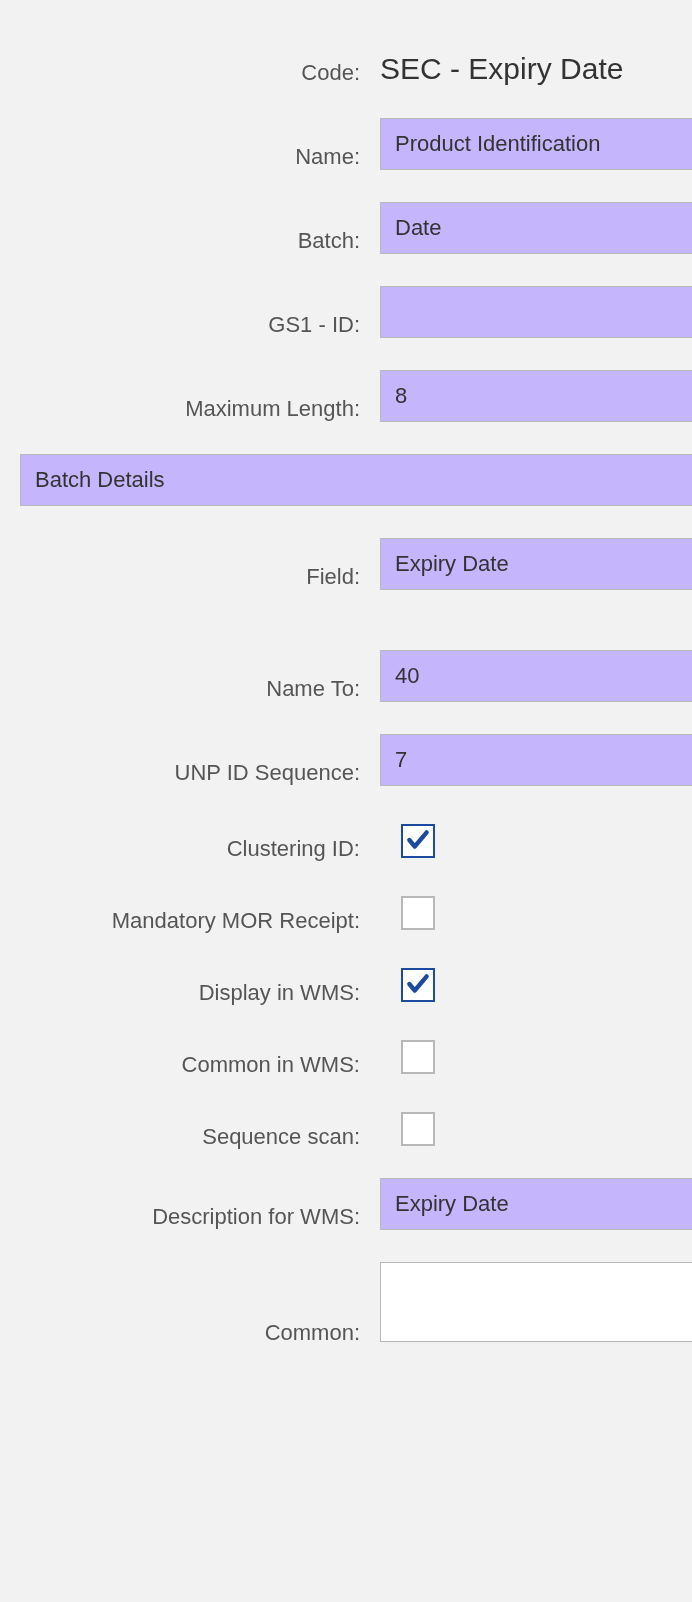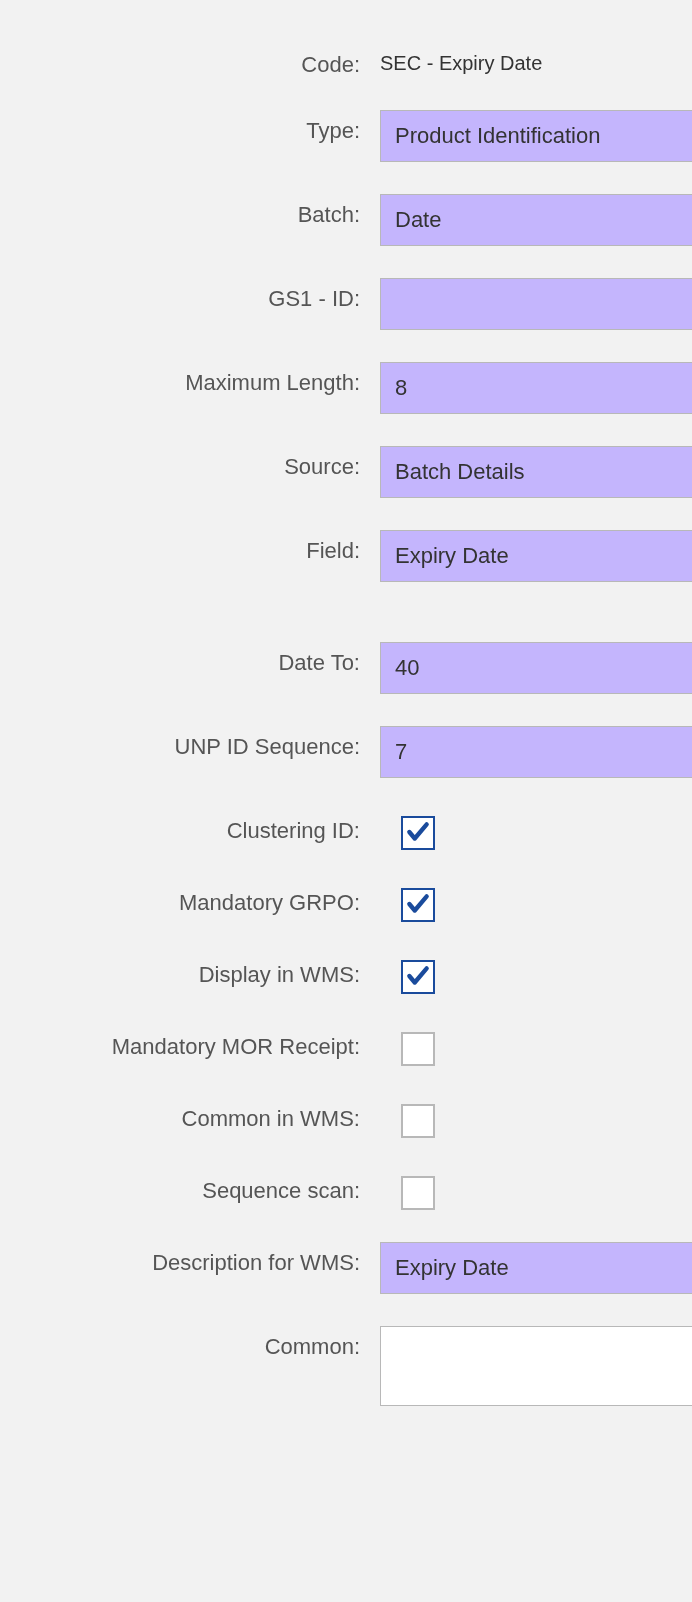--- a/index.html
+++ b/index.html
@@ -11,40 +11,40 @@
     background: #f2f2f2;
     font-family: Arial, Helvetica, sans-serif;
     overflow: hidden;
   }
   .form {
     padding-top: 40px;
     padding-left: 20px;
   }
   .row {
     display: flex;
-    align-items: flex-start;
+    align-items: flex-end;
     margin-bottom: 28px;
   }
   .label-col {
     width: 360px;
     flex: 0 0 360px;
     text-align: right;
     padding-right: 20px;
     padding-top: 12px;
     color: #555;
     font-size: 22px;
     line-height: 1.2;
   }
   .value-col {
     flex: 1;
     padding-top: 4px;
   }
   .static-text {
     color: #333;
-    font-size: 20px;
+    font-size: 30px;
     padding-top: 8px;
   }
   .input {
     width: 100%;
     height: 52px;
     border: 1px solid #b8b8b8;
     background: #c4b5fd;
     padding: 0 14px;
     font-size: 22px;
     color: #333;
@@ -88,86 +88,79 @@
 <div class="form">
 
   <div class="row">
     <div class="label-col">Code:</div>
     <div class="value-col">
         <div class="static-text">SEC - Expiry Date</div>
       </div>
   </div>
 
   <div class="row">
-    <div class="label-col">Type:</div>
+    <div class="label-col">Name:</div>
     <div class="value-col"><input class="input" value="Product Identification" style=""></div>
   </div>
 
   <div class="row">
     <div class="label-col">Batch:</div>
     <div class="value-col"><input class="input" value="Date" style=""></div>
   </div>
 
   <div class="row">
     <div class="label-col">GS1 - ID:</div>
     <div class="value-col"><input class="input" value="" style=""></div>
   </div>
 
   <div class="row">
     <div class="label-col">Maximum Length:</div>
     <div class="value-col"><input class="input" value="8" style=""></div>
   </div>
 
   <div class="row">
-    <div class="label-col">Source:</div>
     <div class="value-col"><input class="input" value="Batch Details" style=""></div>
   </div>
 
   <div class="row">
     <div class="label-col">Field:</div>
     <div class="value-col"><input class="input" value="Expiry Date" style=""></div>
   </div>
 
   <div class="row">
   </div>
 
   <div class="row">
-    <div class="label-col">Date To:</div>
+    <div class="label-col">Name To:</div>
     <div class="value-col"><input class="input" value="40" style=""></div>
   </div>
 
   <div class="row">
     <div class="label-col">UNP ID Sequence:</div>
     <div class="value-col"><input class="input" value="7" style=""></div>
   </div>
 
   <div class="row tight">
     <div class="label-col">Clustering ID:</div>
     <div class="value-col"><span class="checkbox"><svg viewBox="0 0 24 24">
             <polyline points="4,12 9,18 20,5" fill="none" stroke="#1a4b9c" stroke-width="4" stroke-linecap="round" stroke-linejoin="round"></polyline>
           </svg></span></div>
   </div>
 
+
   <div class="row tight">
-    <div class="label-col">Mandatory GRPO:</div>
-    <div class="value-col"><span class="checkbox"><svg viewBox="0 0 24 24">
-            <polyline points="4,12 9,18 20,5" fill="none" stroke="#1a4b9c" stroke-width="4" stroke-linecap="round" stroke-linejoin="round"></polyline>
-          </svg></span></div>
+    <div class="label-col">Mandatory MOR Receipt:</div>
+    <div class="value-col"><span class="checkbox unchecked"></span></div>
   </div>
 
   <div class="row tight">
     <div class="label-col">Display in WMS:</div>
     <div class="value-col"><span class="checkbox"><svg viewBox="0 0 24 24">
             <polyline points="4,12 9,18 20,5" fill="none" stroke="#1a4b9c" stroke-width="4" stroke-linecap="round" stroke-linejoin="round"></polyline>
           </svg></span></div>
-  </div>
-
-  <div class="row tight">
-    <div class="label-col">Mandatory MOR Receipt:</div>
-    <div class="value-col"><span class="checkbox unchecked"></span></div>
   </div>
 
   <div class="row tight">
     <div class="label-col">Common in WMS:</div>
     <div class="value-col"><span class="checkbox unchecked"></span></div>
   </div>
 
   <div class="row tight">
     <div class="label-col">Sequence scan:</div>
     <div class="value-col"><span class="checkbox unchecked"></span></div>

